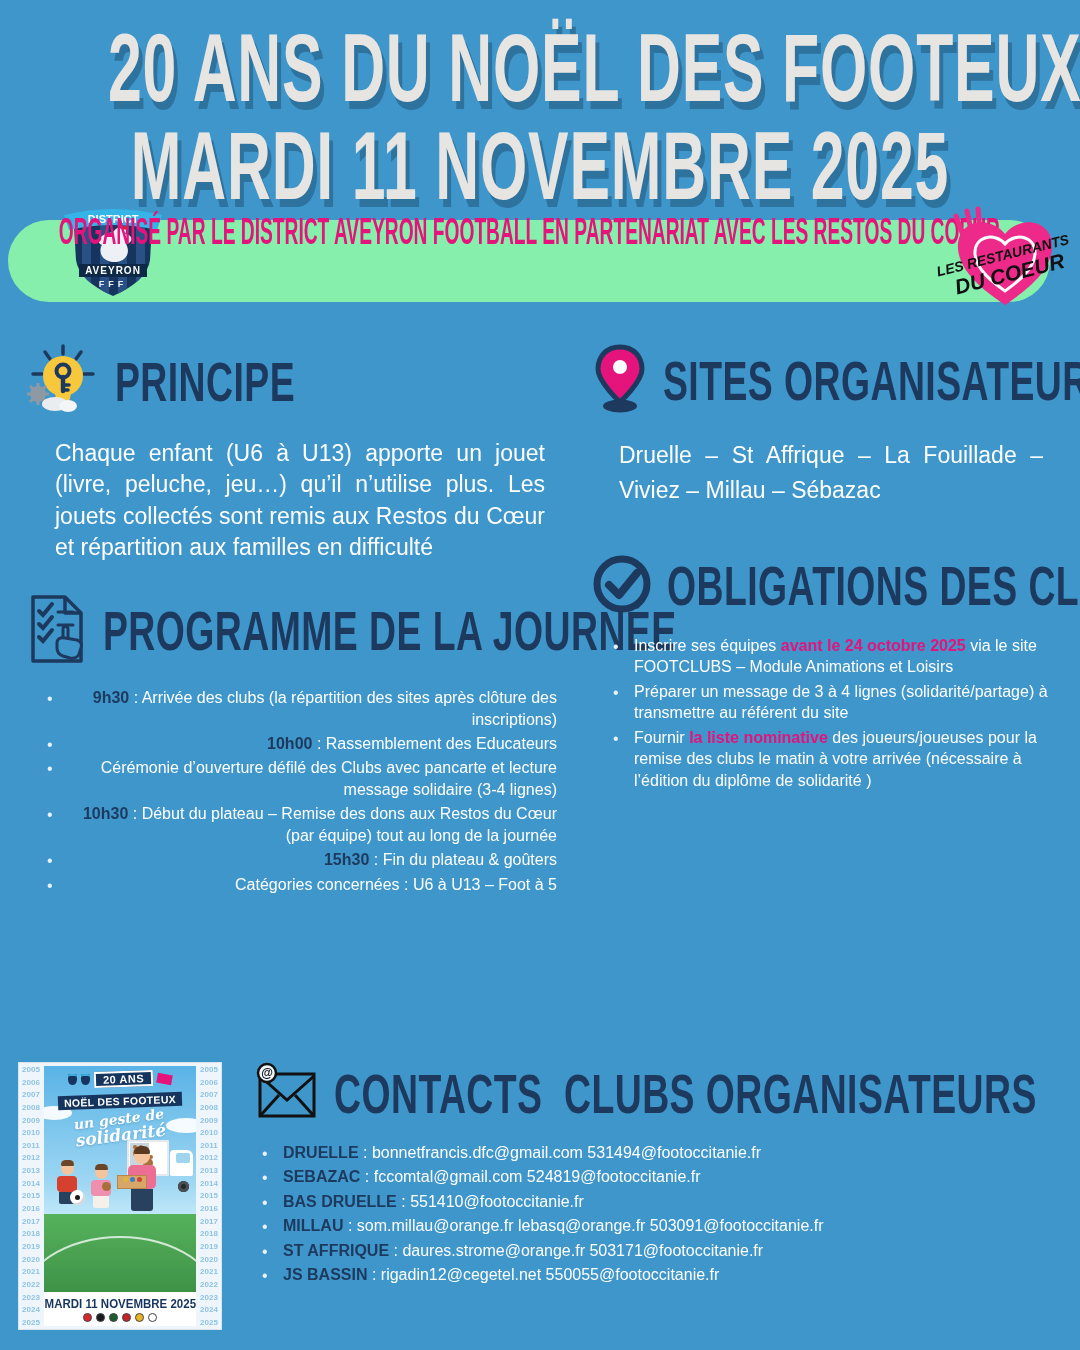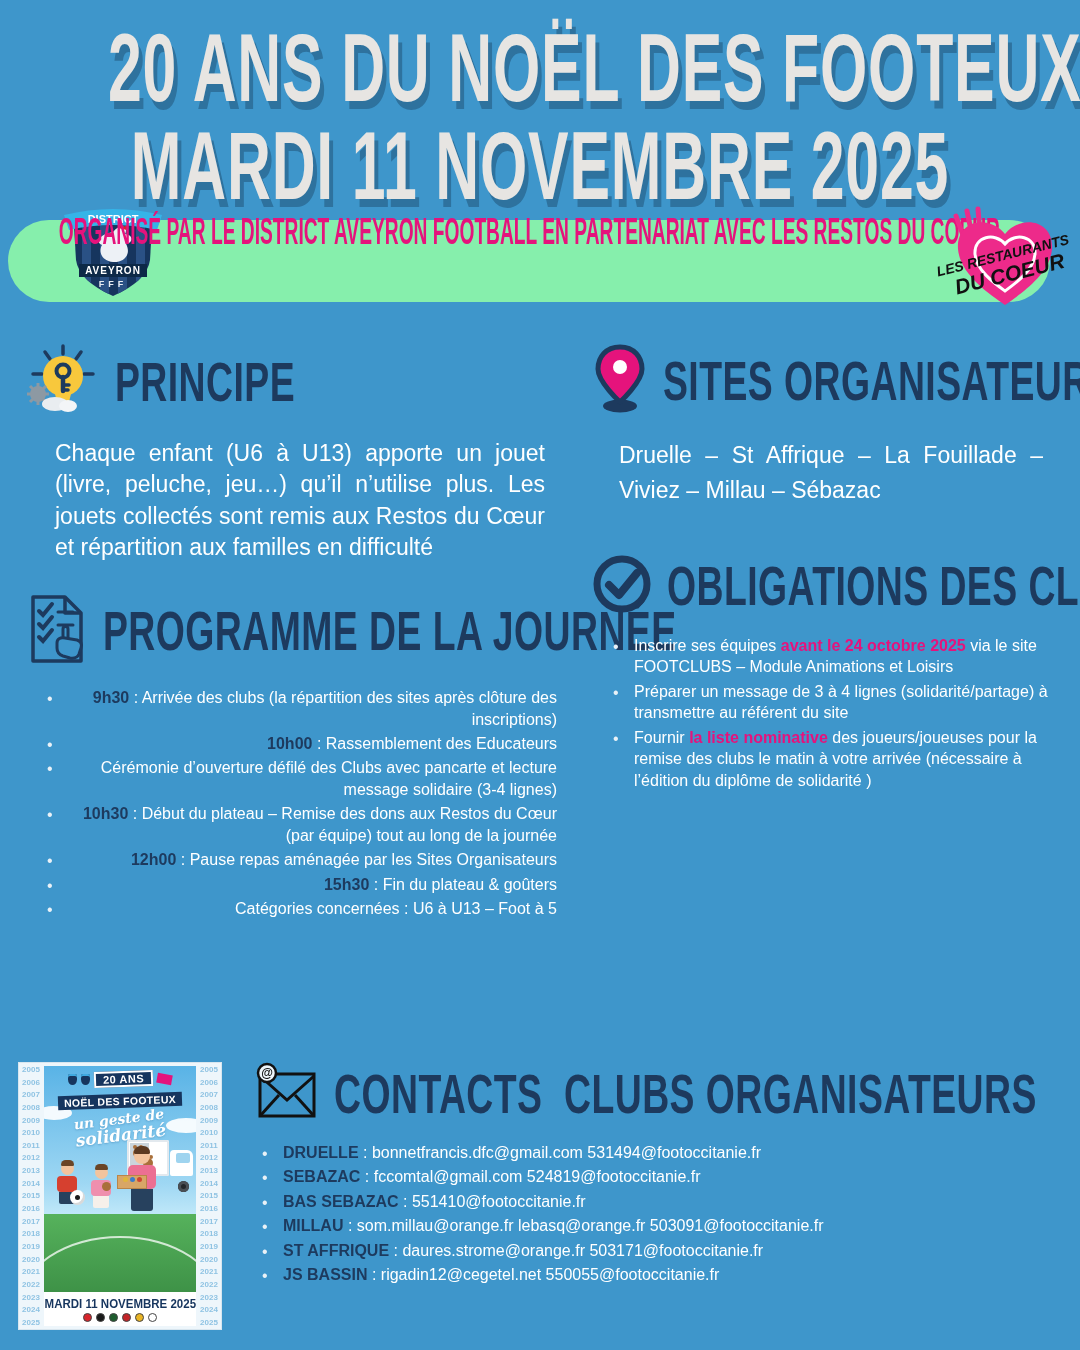--- a/index.html
+++ b/index.html
@@ -234,21 +234,20 @@
             </g>
           </svg>
         </span>
         <span class="section-title">PROGRAMME DE LA JOURNÉE</span>
       </div>
       <ul class="blist">
           <li><span class="seg-t">9h30</span><span class="seg-n"> : Arrivée des clubs (la répartition des sites après clôture des inscriptions)</span></li>
           <li><span class="seg-t">10h00</span><span class="seg-n"> : Rassemblement des Educateurs</span></li>
           <li><span class="seg-n">Cérémonie d’ouverture défilé des Clubs avec pancarte et lecture  message solidaire (3-4 lignes)</span></li>
           <li><span class="seg-t">10h30</span><span class="seg-n"> : Début du plateau – Remise des dons aux Restos du Cœur (par équipe) tout au long de la journée</span></li>
-          <li><span class="seg-t">12h00</span><span class="seg-n"> : Pause repas aménagée par les Sites Organisateurs</span></li>
           <li><span class="seg-t">15h30</span><span class="seg-n"> : Fin du plateau &amp; goûters</span></li>
           <li><span class="seg-n">Catégories concernées : U6 à U13 – Foot à 5</span></li>
         </ul>
     </div>
 
   </div>
   <div class="col-right">
 
     <div>
       <div class="section-head">
@@ -406,20 +405,20 @@
           <line x1="62" y1="54" x2="43" y2="33" stroke="#111111" stroke-width="3"></line>
           <circle cx="15" cy="11" r="9" fill="#EEF6FB" stroke="#111111" stroke-width="2.5"></circle>
           <text x="15" y="15" text-anchor="middle" font-size="12" font-weight="bold" fill="#111111" font-family="Liberation Sans, sans-serif">@</text>
         </svg>
       </span>
       <span class="section-title">CONTACTS  CLUBS ORGANISATEURS</span>
     </div>
     <ul class="blist">
         <li><span class="club">DRUELLE</span><span class="sep"> : </span><span class="info">bonnetfrancis.dfc@gmail.com 531494@footoccitanie.fr</span></li>
         <li><span class="club">SEBAZAC</span><span class="sep"> : </span><span class="info">fccomtal@gmail.com 524819@footoccitanie.fr</span></li>
-        <li><span class="club">BAS SEBAZAC</span><span class="sep"> : </span><span class="info">551410@footoccitanie.fr</span></li>
+        <li><span class="club">BAS DRUELLE</span><span class="sep"> : </span><span class="info">551410@footoccitanie.fr</span></li>
         <li><span class="club">MILLAU</span><span class="sep"> : </span><span class="info">som.millau@orange.fr lebasq@orange.fr 503091@footoccitanie.fr</span></li>
         <li><span class="club">ST AFFRIQUE</span><span class="sep"> : </span><span class="info">daures.strome@orange.fr 503171@footoccitanie.fr</span></li>
         <li><span class="club">JS BASSIN</span><span class="sep"> : </span><span class="info">rigadin12@cegetel.net 550055@footoccitanie.fr</span></li>
       </ul>
   </div>
 
 </div>
 
 </body></html>

